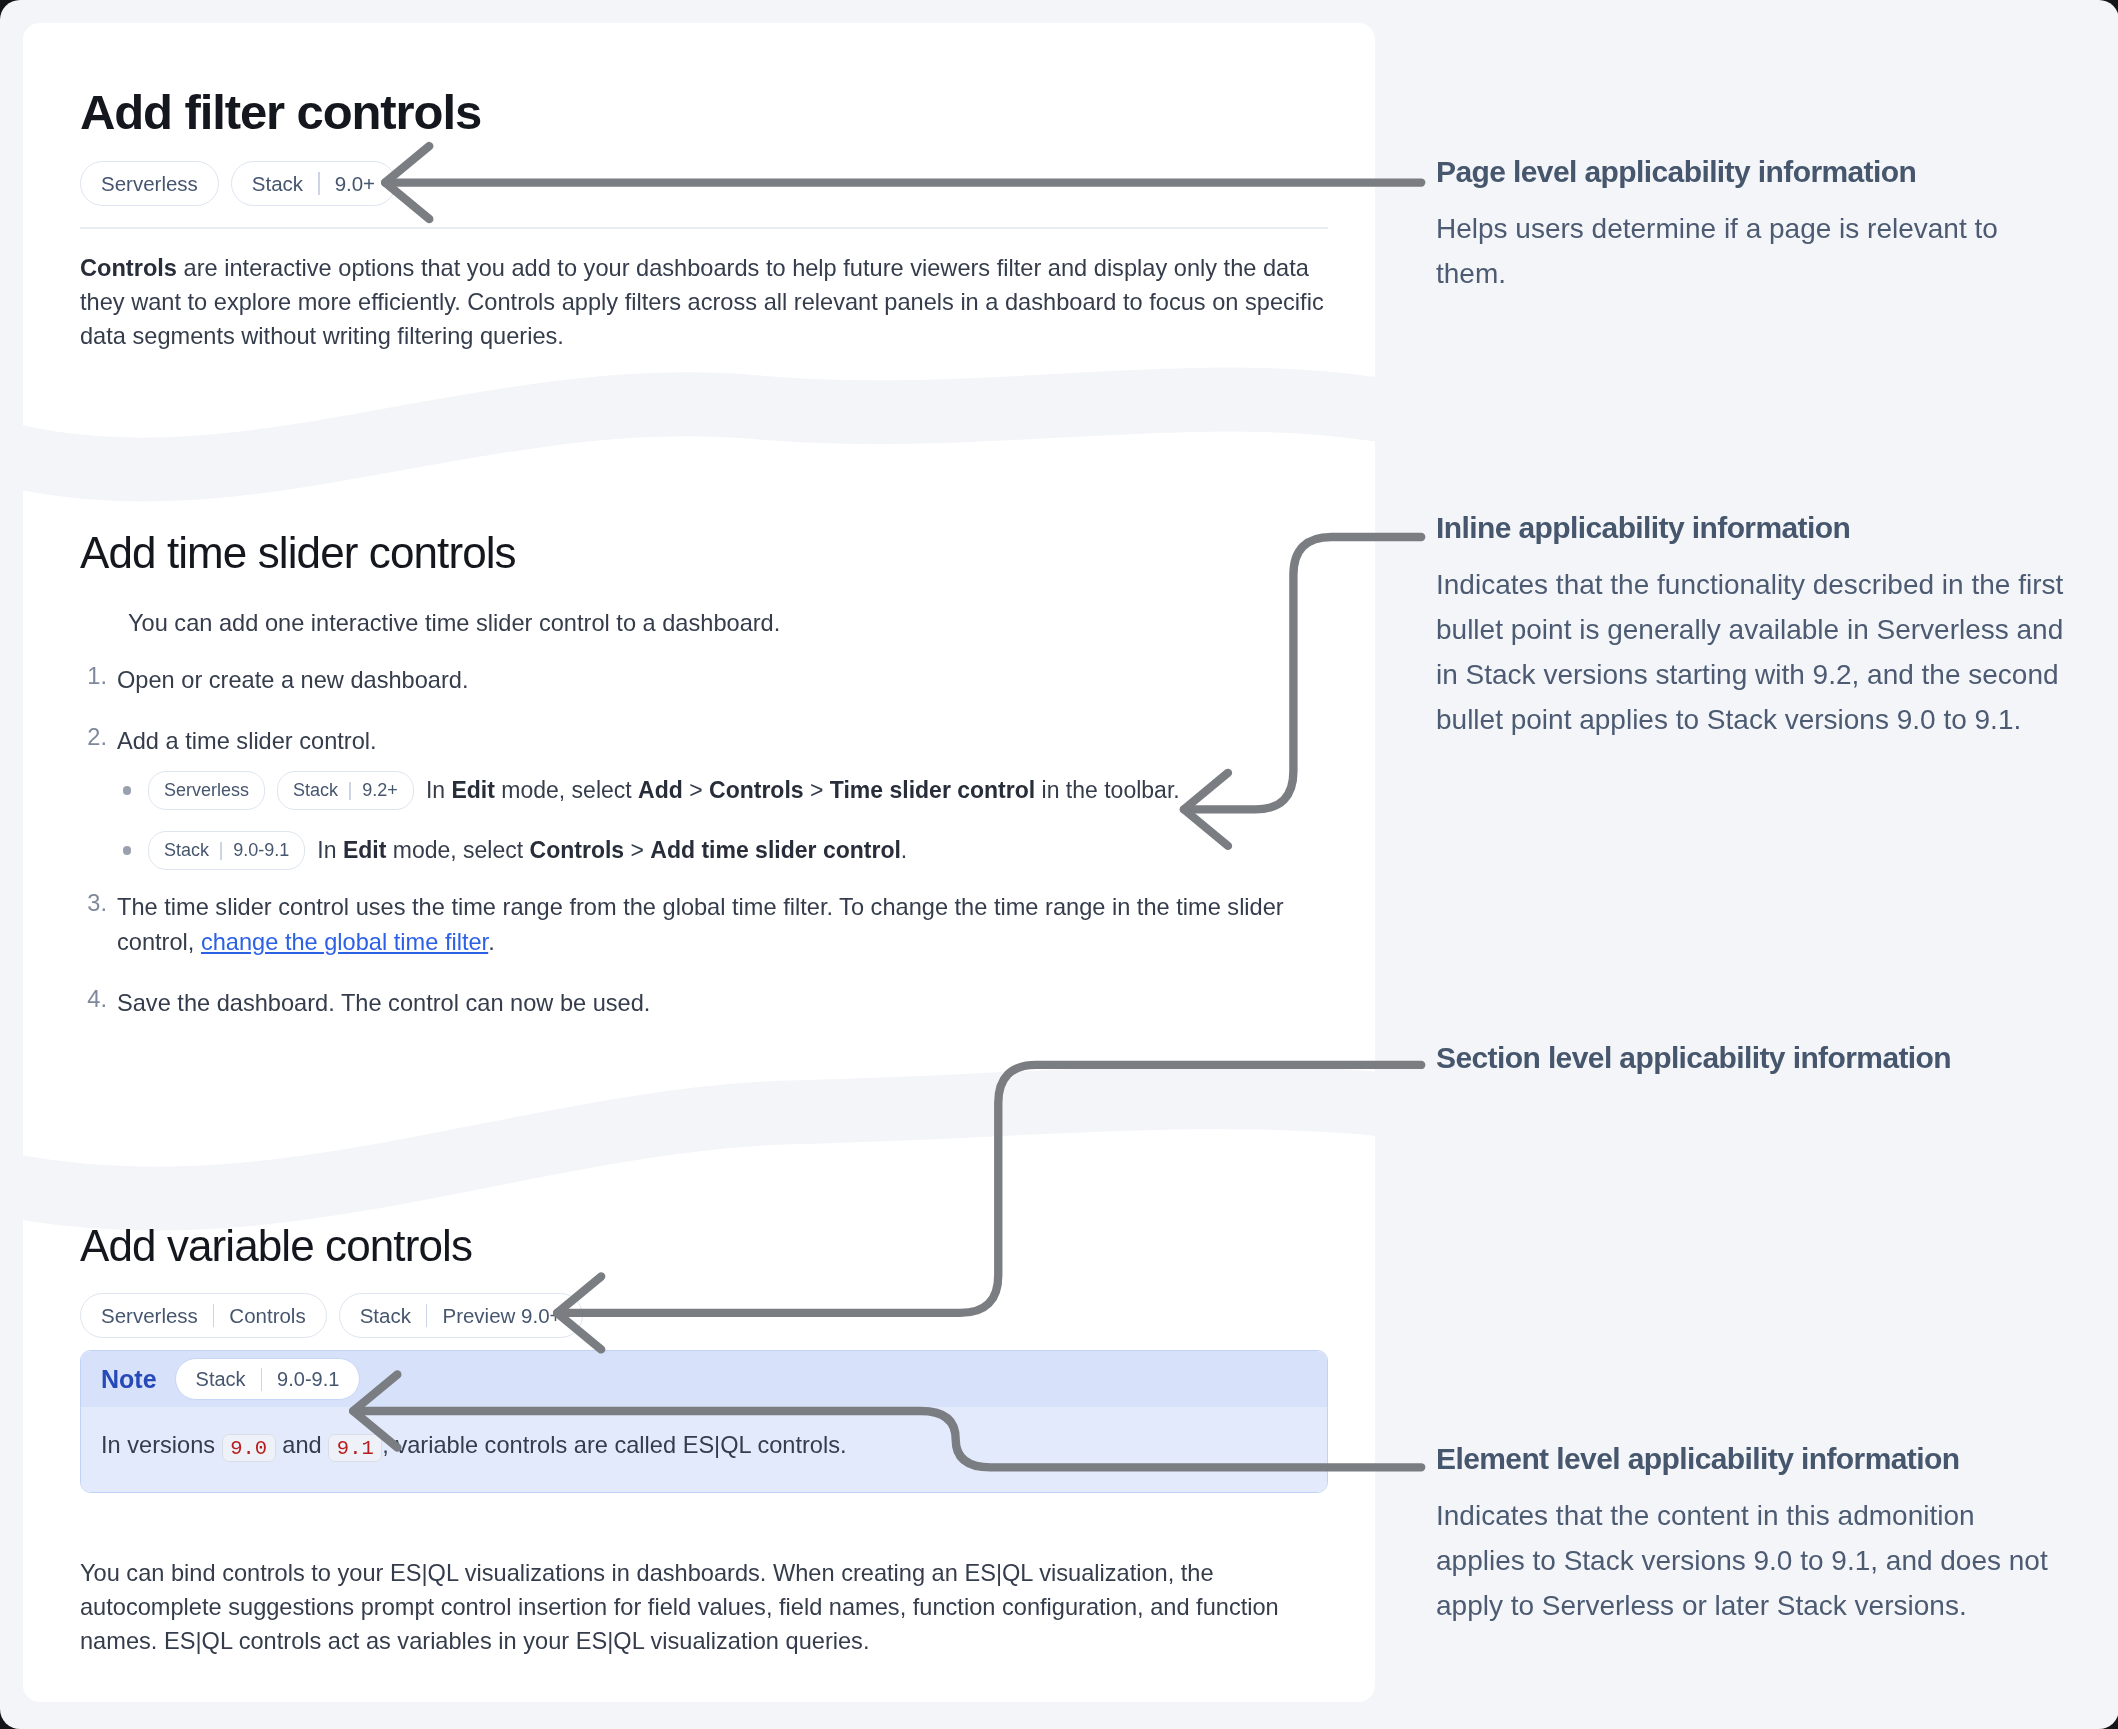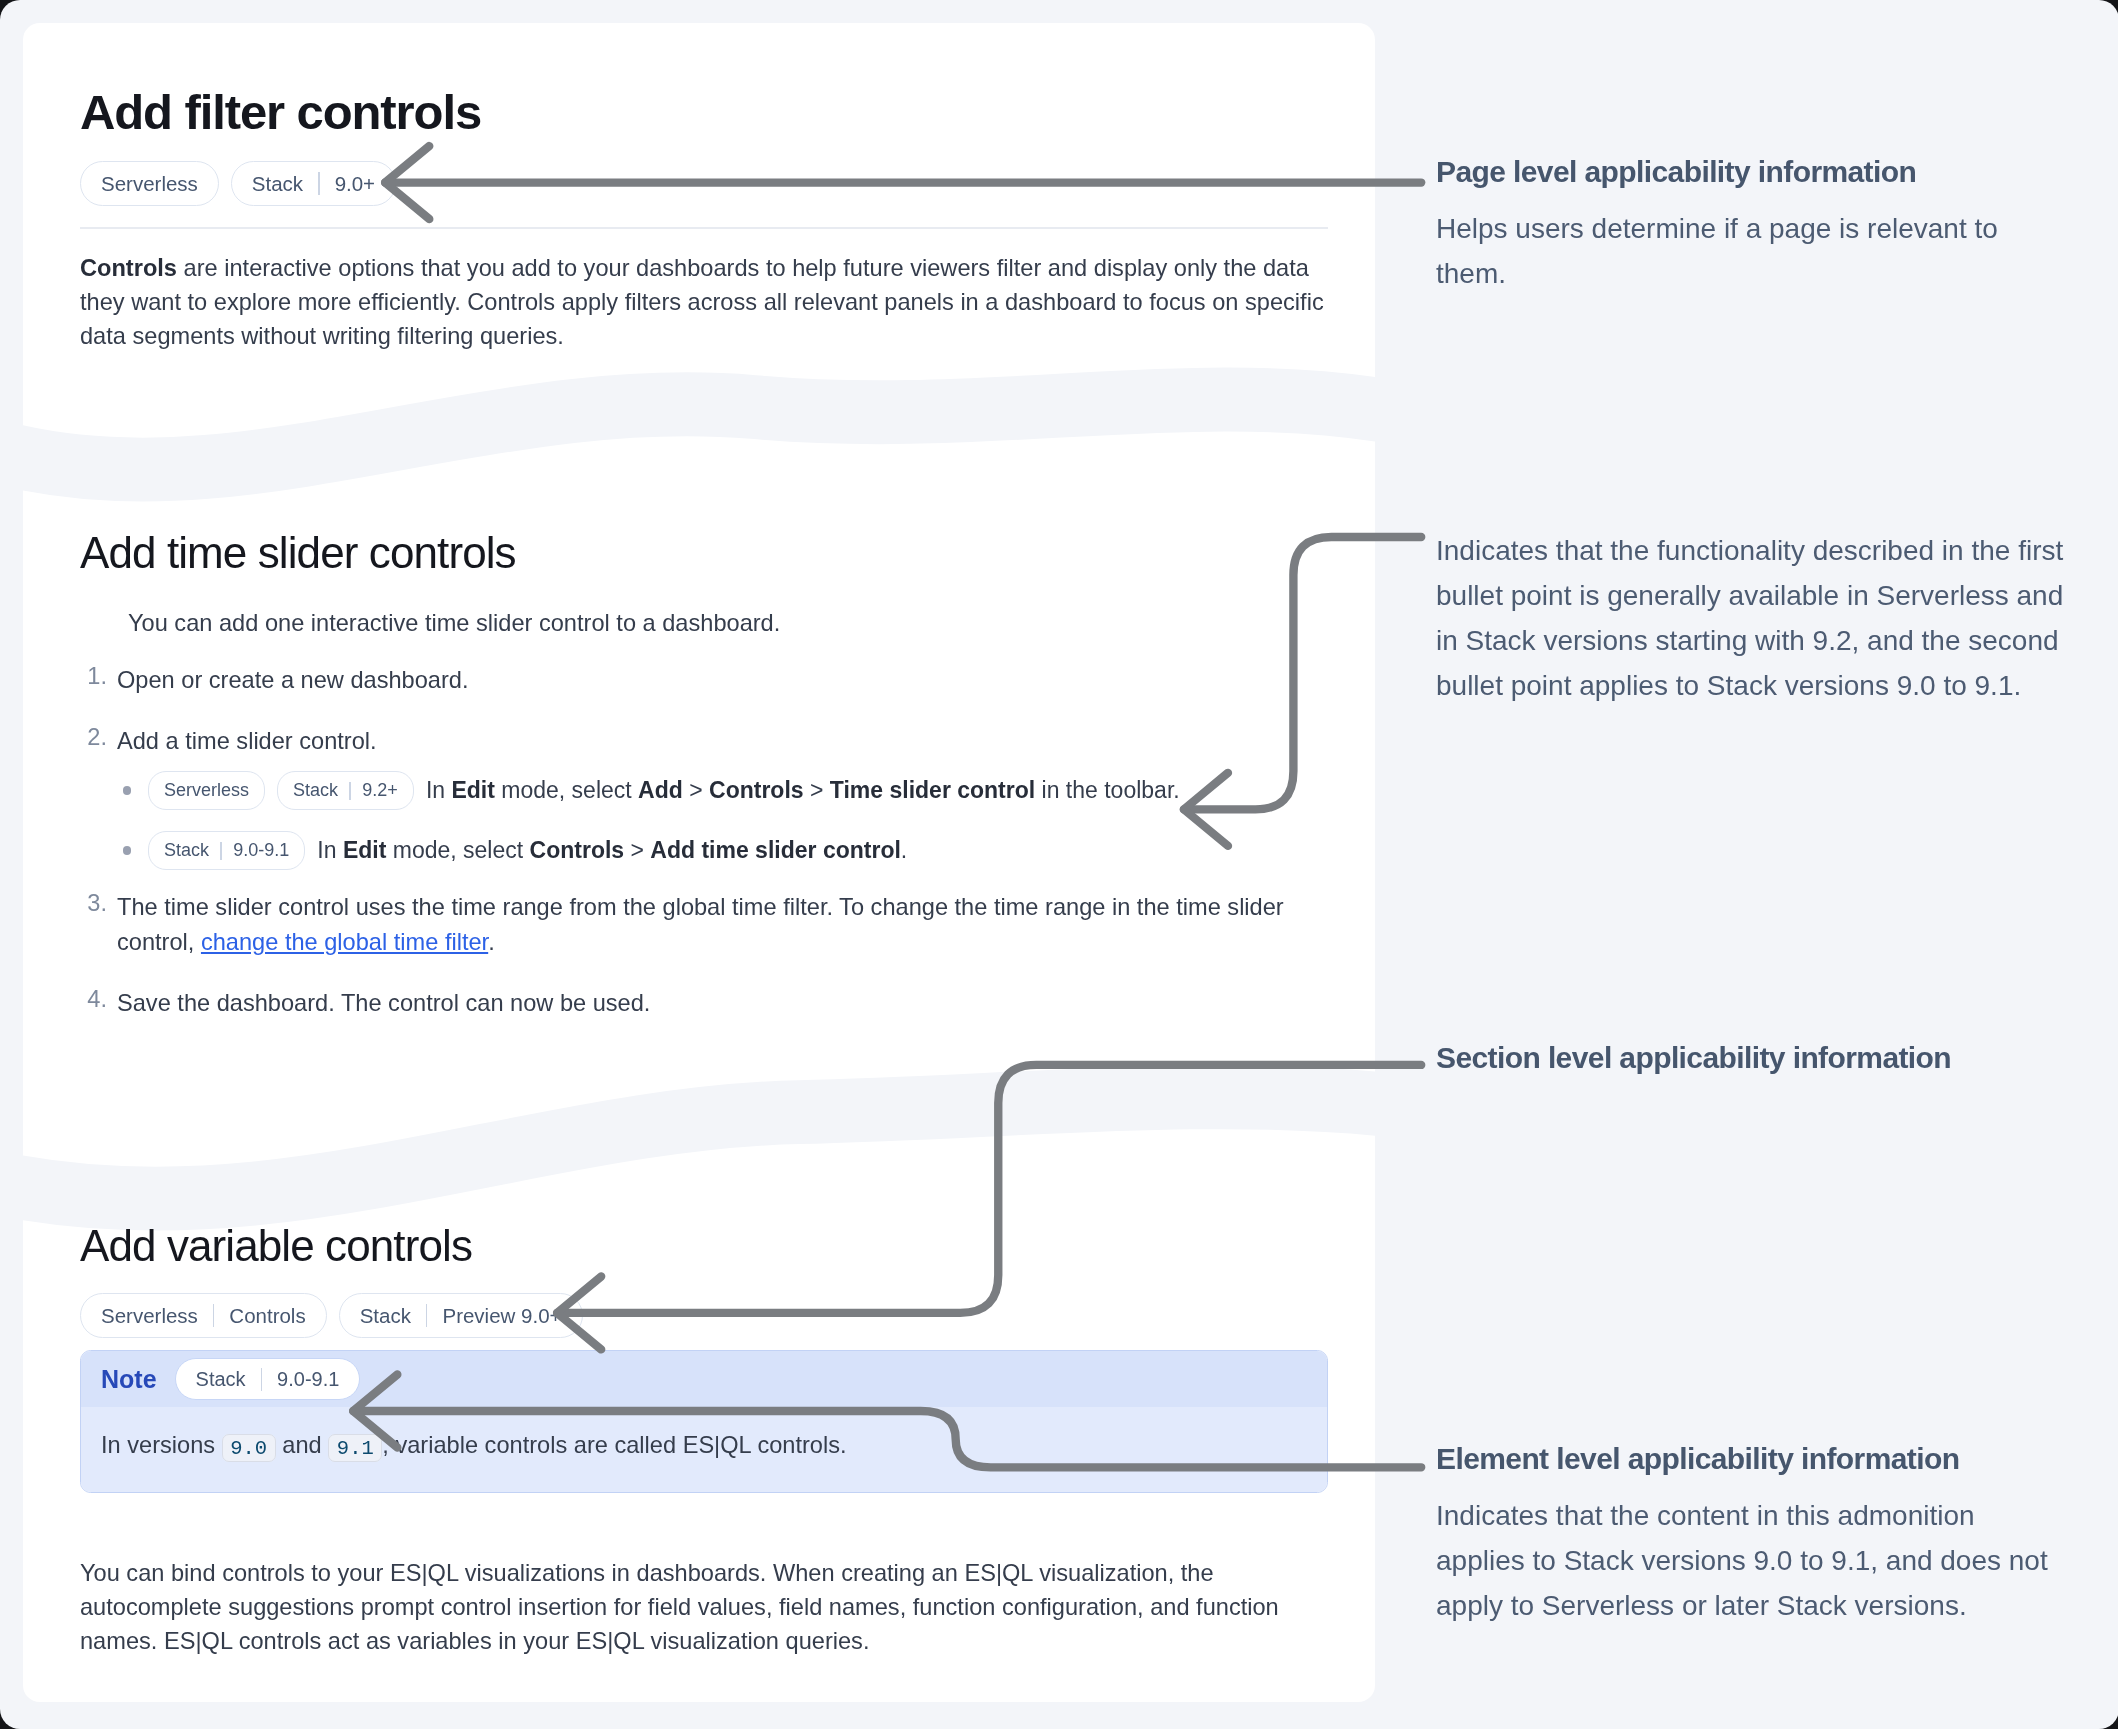--- a/index.html
+++ b/index.html
@@ -36,21 +36,21 @@
   .bullet{display:flex;align-items:center;gap:12px;font-size:23px;color:#353d4c;white-space:nowrap;}
   .bullet .dot{width:8.4px;height:8.4px;border-radius:50%;background:#99a0b0;margin-right:4.6px;flex:0 0 auto;}
 
   .link{color:#2c61e6;text-decoration:underline;cursor:pointer;}
 
   .note{left:80px;top:1350px;width:1248px;border:1.5px solid #c2d2f5;border-radius:10.6px;overflow:hidden;box-sizing:border-box;}
   .note-header{background:#d7e2fa;display:flex;align-items:center;gap:18px;height:56px;padding:0 20px;box-sizing:border-box;}
   .note-label{color:#2749b8;font-weight:bold;font-size:25px;}
   .note-body{background:#e2eafc;padding:21px 20px 27px 20px;font-size:23.6px;color:#353d4c;line-height:35px;}
   .code{font-family:"Liberation Mono",monospace;font-size:20.5px;background:#eef1f8;border:1.5px solid #d9dde7;
-    border-radius:7px;padding:1.5px 7.6px;color:#0c4a6e;}
+    border-radius:7px;padding:1.5px 7.6px;color:#b91c1c;}
 
   .annotation{left:1436px;width:647px;}
   .annotation .ah{font-size:30px;font-weight:bold;color:#46566d;letter-spacing:-0.6px;white-space:nowrap;}
   .annotation .ab{margin-top:16.7px;font-size:28px;line-height:45px;color:#4c5b72;width:631px;}
 </style>
 </head>
 <body>
 
 <div class="page">
 
@@ -159,20 +159,21 @@
   </div>
 
   <div class="abs para" style="left:80px;top:1556px;">You can bind controls to your ES|QL visualizations in dashboards. When creating an ES|QL visualization, the autocomplete suggestions prompt control insertion for field values, field names, function configuration, and function names. ES|QL controls act as variables in your ES|QL visualization queries.</div>
 
   <div class="abs annotation" style="top:155px;">
     <div class="ah">Page level applicability information</div>
     <div class="ab">Helps users determine if a page is relevant to them.</div>
   </div>
 
   <div class="abs annotation" style="top:511px;">
+    <div class="ah">Inline applicability information</div>
     <div class="ab">Indicates that the functionality described in the first bullet point is generally available in Serverless and in Stack versions starting with 9.2, and the second bullet point applies to Stack versions 9.0 to 9.1.</div>
   </div>
 
   <div class="abs annotation" style="top:1041px;">
     <div class="ah">Section level applicability information</div>
   </div>
 
   <div class="abs annotation" style="top:1442px;">
     <div class="ah">Element level applicability information</div>
     <div class="ab">Indicates that the content in this admonition applies to Stack versions 9.0 to 9.1, and does not apply to Serverless or later Stack versions.</div>

